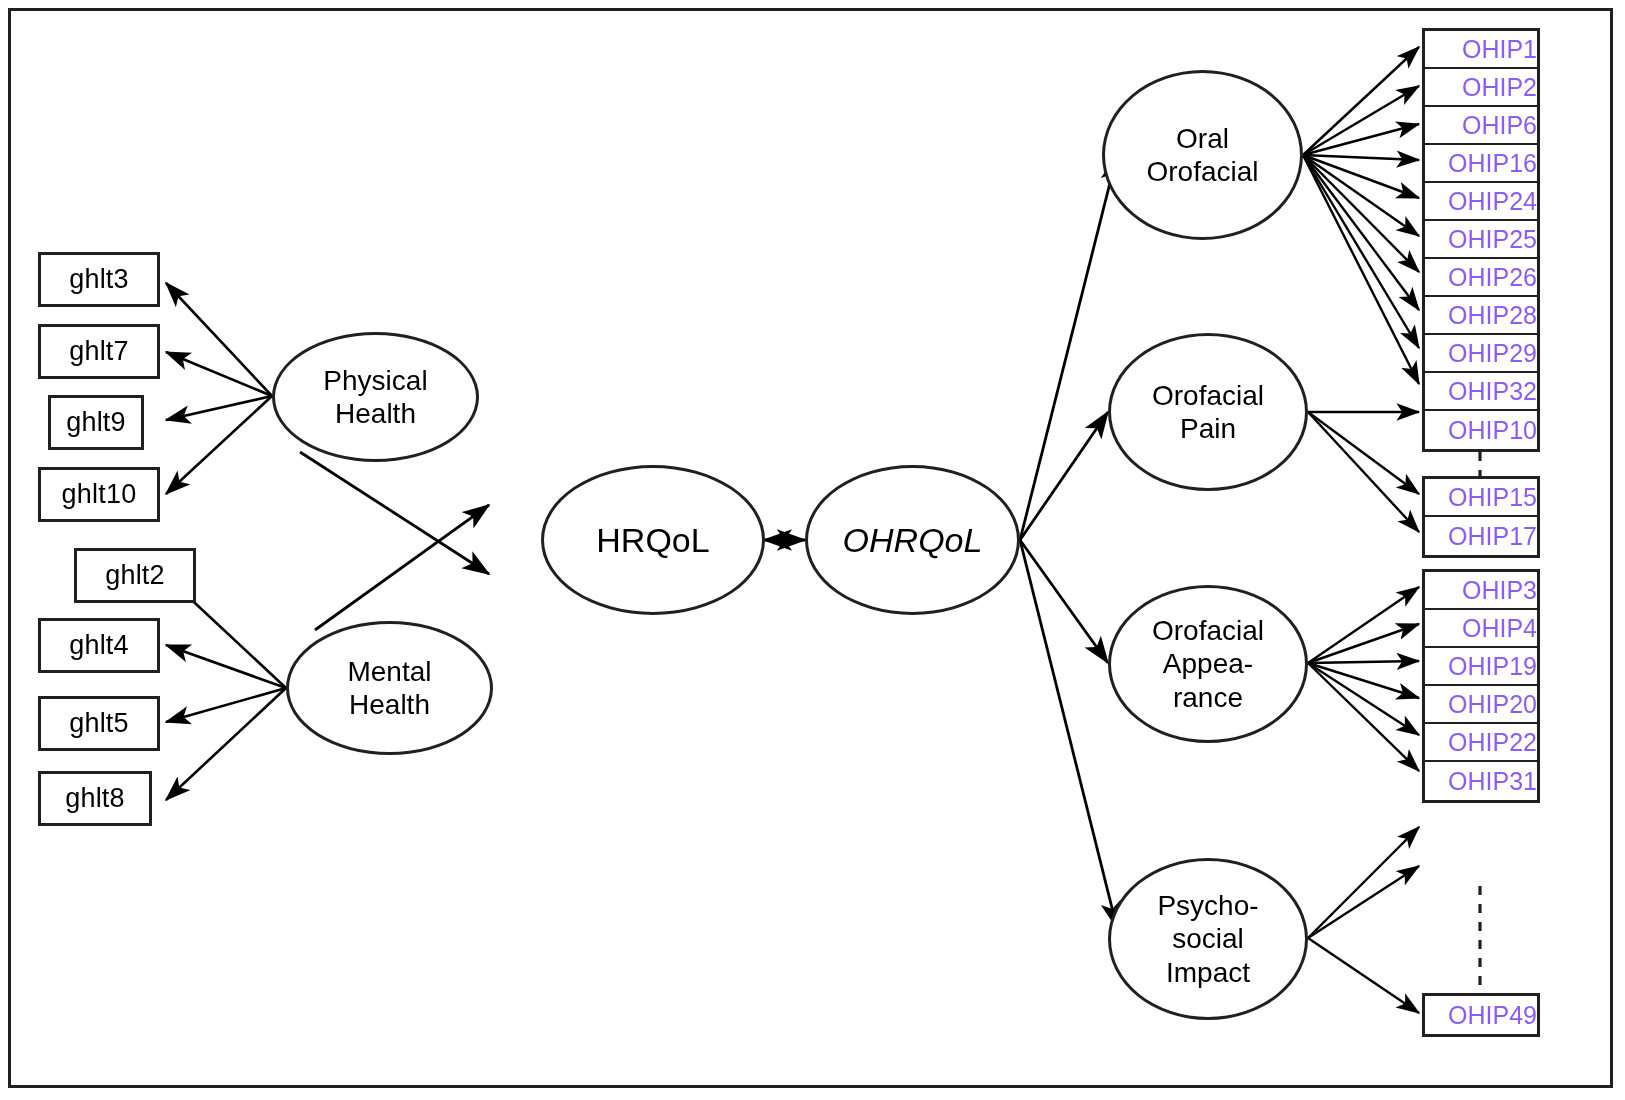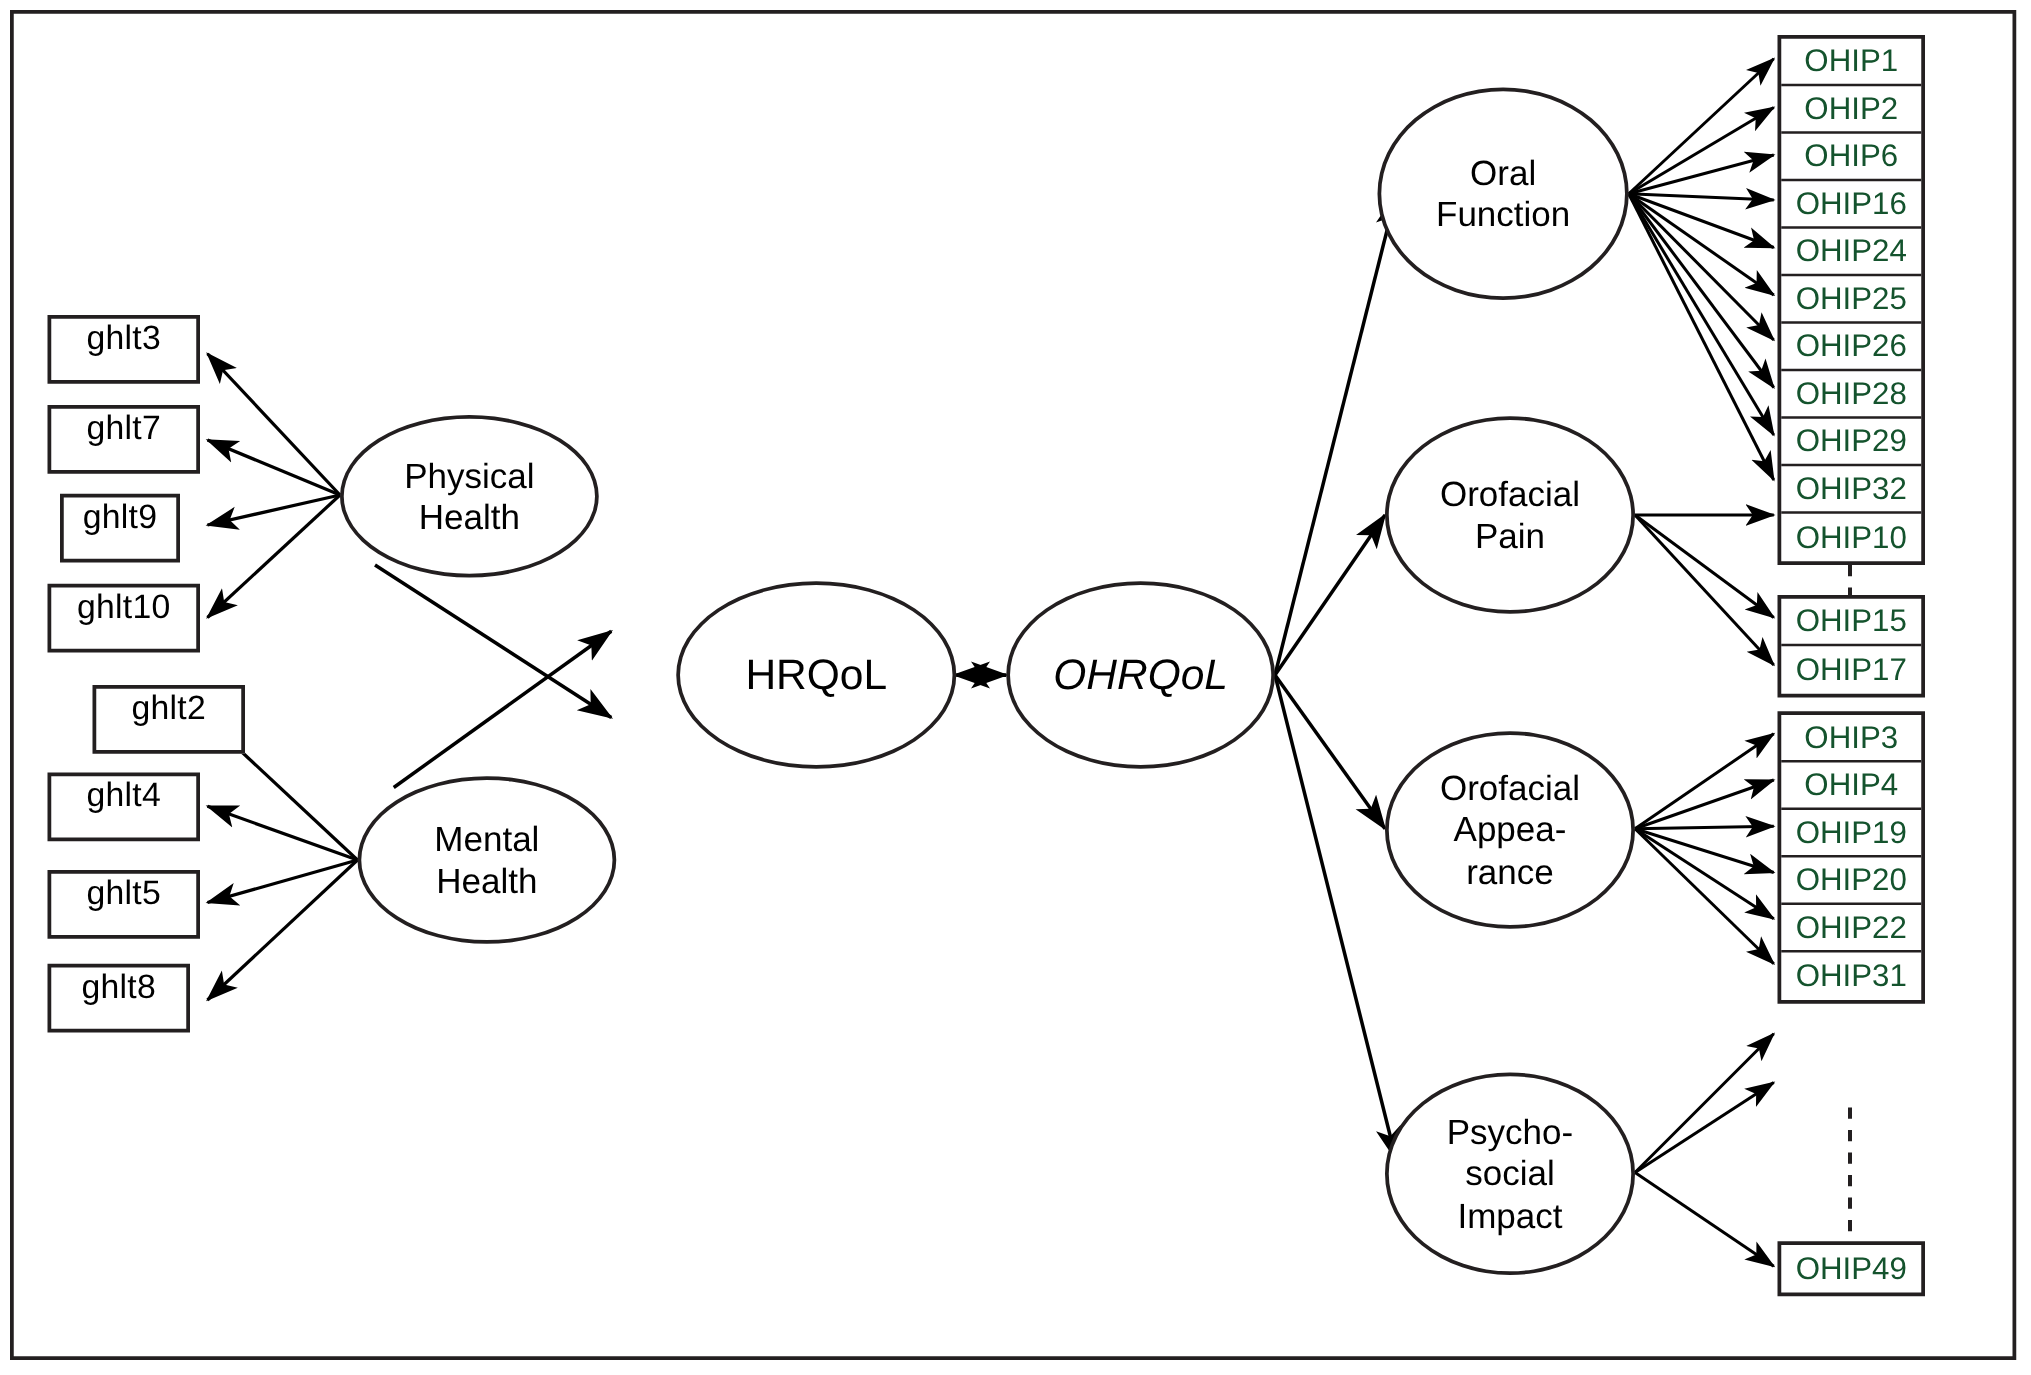--- a/index.html
+++ b/index.html
@@ -22,37 +22,37 @@
   svg#wires{
     position:absolute;left:0;top:0;
     width:1625px;height:1100px;
     pointer-events:none;
   }
   .node-box{
     position:absolute;
     box-sizing:border-box;
     border:3px solid #231f20;
     background:#ffffff;
-    display:flex;justify-content:center;
+    display:flex;align-items:center;justify-content:center;
     font-size:27px;color:#000000;
     letter-spacing:.2px;
     white-space:nowrap;
   }
   .ohip-stack{
     position:absolute;
     box-sizing:border-box;
     border:3px solid #231f20;
     background:#ffffff;
   }
   .ohip-cell{
     box-sizing:border-box;
     height:38px;
     border-bottom:2px solid #231f20;
-    display:flex;align-items:center;justify-content:center;
-    font-size:25px;color:#14532d;
+    display:flex;align-items:center;justify-content:flex-end;
+    font-size:25px;color:#8b5cf6;
     white-space:nowrap;
   }
   .ohip-cell:last-child{border-bottom:none;}
   .ellipse{
     position:absolute;
     box-sizing:border-box;
     border:3px solid #231f20;
     border-radius:50%;
     background:#ffffff;
     display:flex;align-items:center;justify-content:center;
@@ -178,21 +178,21 @@
 Health</span>
   </div>
   <div class="ellipse" style="left:541px;top:465px;width:224px;height:150px;font-size:34px;">
     <span>HRQoL</span>
   </div>
   <div class="ellipse" style="left:805px;top:465px;width:215px;height:150px;font-size:34px;font-style:italic;">
     <span>OHRQoL</span>
   </div>
   <div class="ellipse" style="left:1102px;top:70px;width:201px;height:170px;">
     <span>Oral
-Function</span>
+Orofacial</span>
   </div>
   <div class="ellipse" style="left:1108px;top:333px;width:200px;height:158px;">
     <span>Orofacial
 Pain</span>
   </div>
   <div class="ellipse" style="left:1108px;top:585px;width:200px;height:158px;">
     <span>Orofacial
 Appea-
 rance</span>
   </div>

